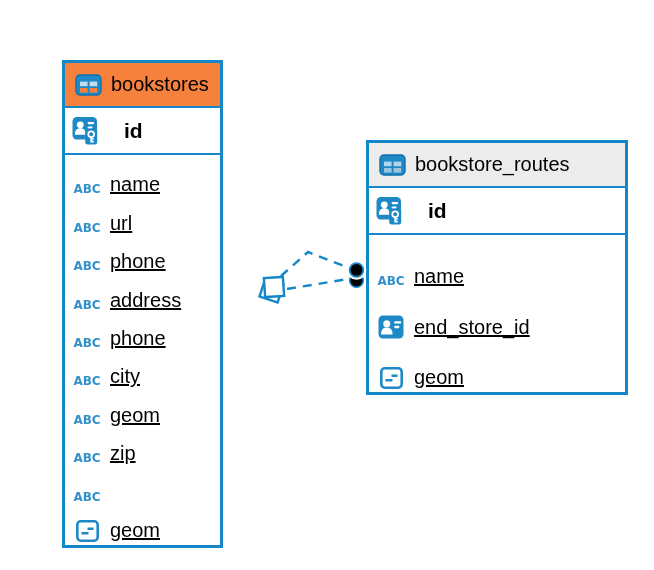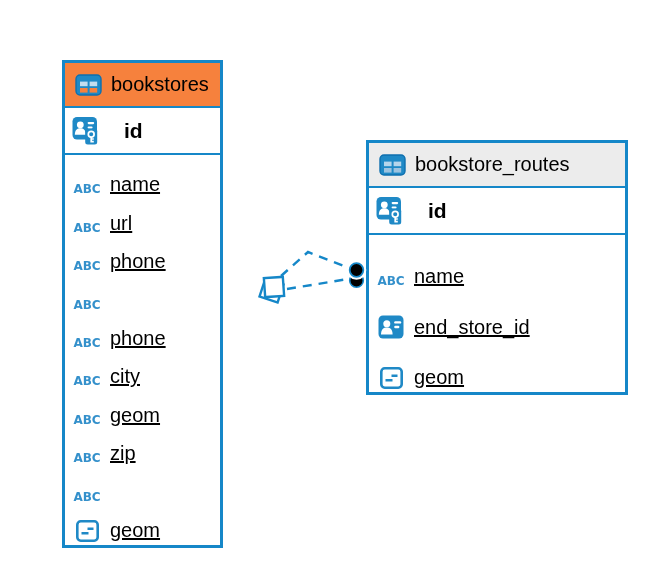--- a/index.html
+++ b/index.html
@@ -114,20 +114,21 @@
         <div class="field-row">
           <span class="icon">
             <span class="abc-glyph">ABC</span>
           </span>
           <span class="field-label">phone</span>
         </div>
         <div class="field-row">
           <span class="icon">
             <span class="abc-glyph">ABC</span>
           </span>
+          <span class="field-label">address</span>
         </div>
         <div class="field-row">
           <span class="icon">
             <span class="abc-glyph">ABC</span>
           </span>
           <span class="field-label">phone</span>
         </div>
         <div class="field-row">
           <span class="icon">
             <span class="abc-glyph">ABC</span>

